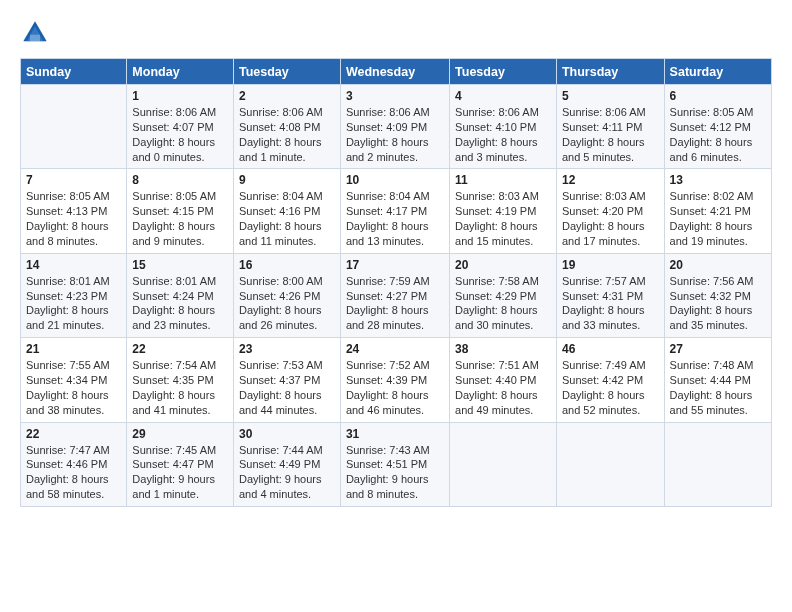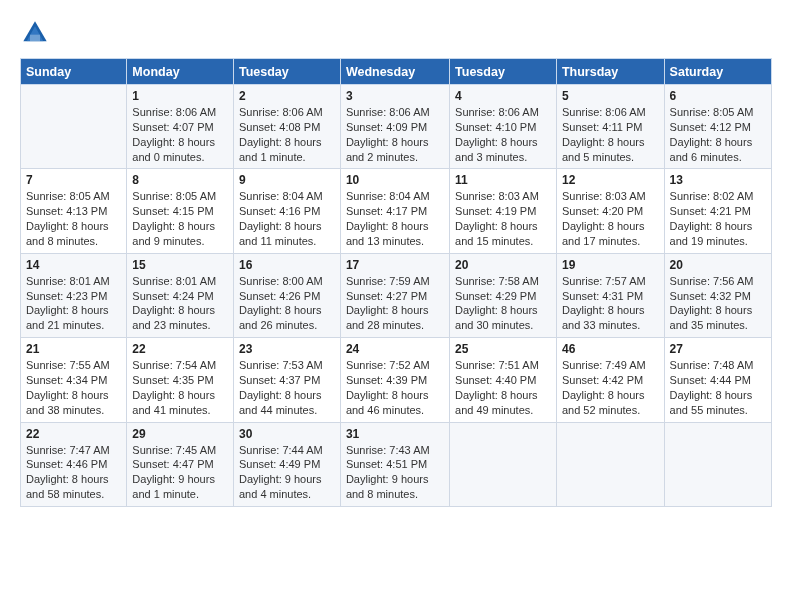--- a/index.html
+++ b/index.html
@@ -238,21 +238,21 @@
           </td>
           <td>
             <span class="day-number">23</span>
             <div class="day-info">Sunrise: 7:53 AM<br>Sunset: 4:37 PM<br>Daylight: 8 hours and 44 minutes.</div>
           </td>
           <td>
             <span class="day-number">24</span>
             <div class="day-info">Sunrise: 7:52 AM<br>Sunset: 4:39 PM<br>Daylight: 8 hours and 46 minutes.</div>
           </td>
           <td>
-            <span class="day-number">25</span>
+            <span class="day-number">38</span>
             <div class="day-info">Sunrise: 7:51 AM<br>Sunset: 4:40 PM<br>Daylight: 8 hours and 49 minutes.</div>
           </td>
           <td>
             <span class="day-number">46</span>
             <div class="day-info">Sunrise: 7:49 AM<br>Sunset: 4:42 PM<br>Daylight: 8 hours and 52 minutes.</div>
           </td>
           <td>
             <span class="day-number">27</span>
             <div class="day-info">Sunrise: 7:48 AM<br>Sunset: 4:44 PM<br>Daylight: 8 hours and 55 minutes.</div>
           </td>

